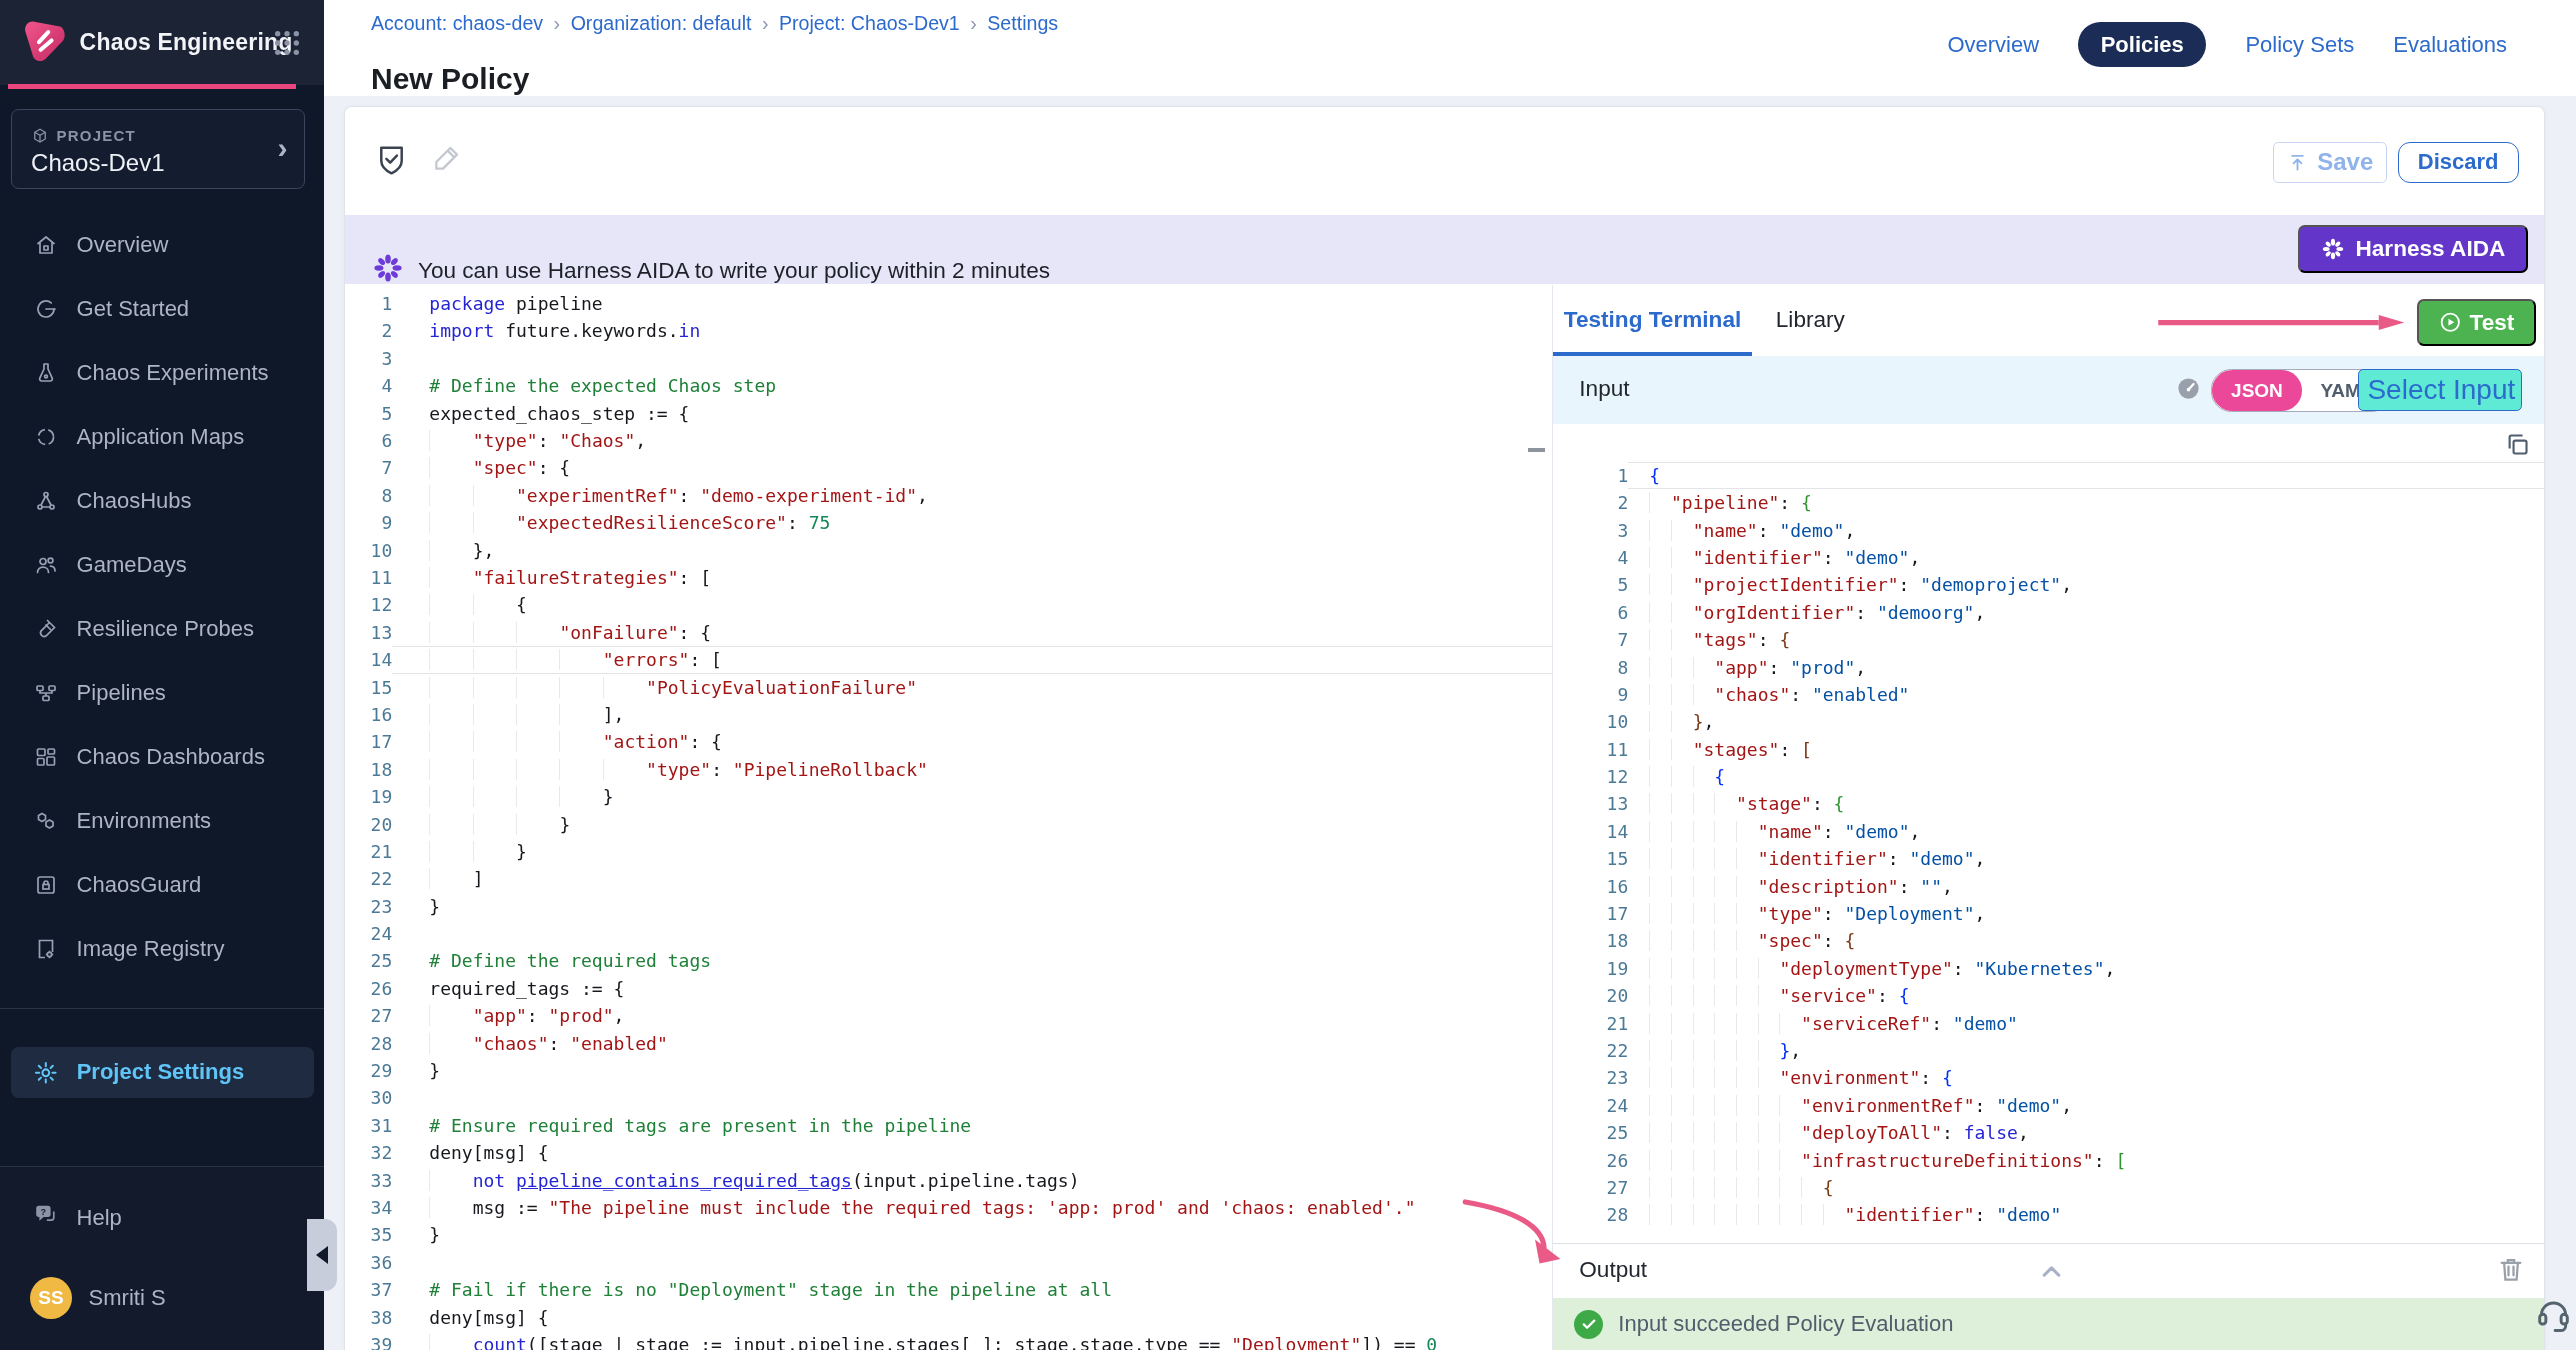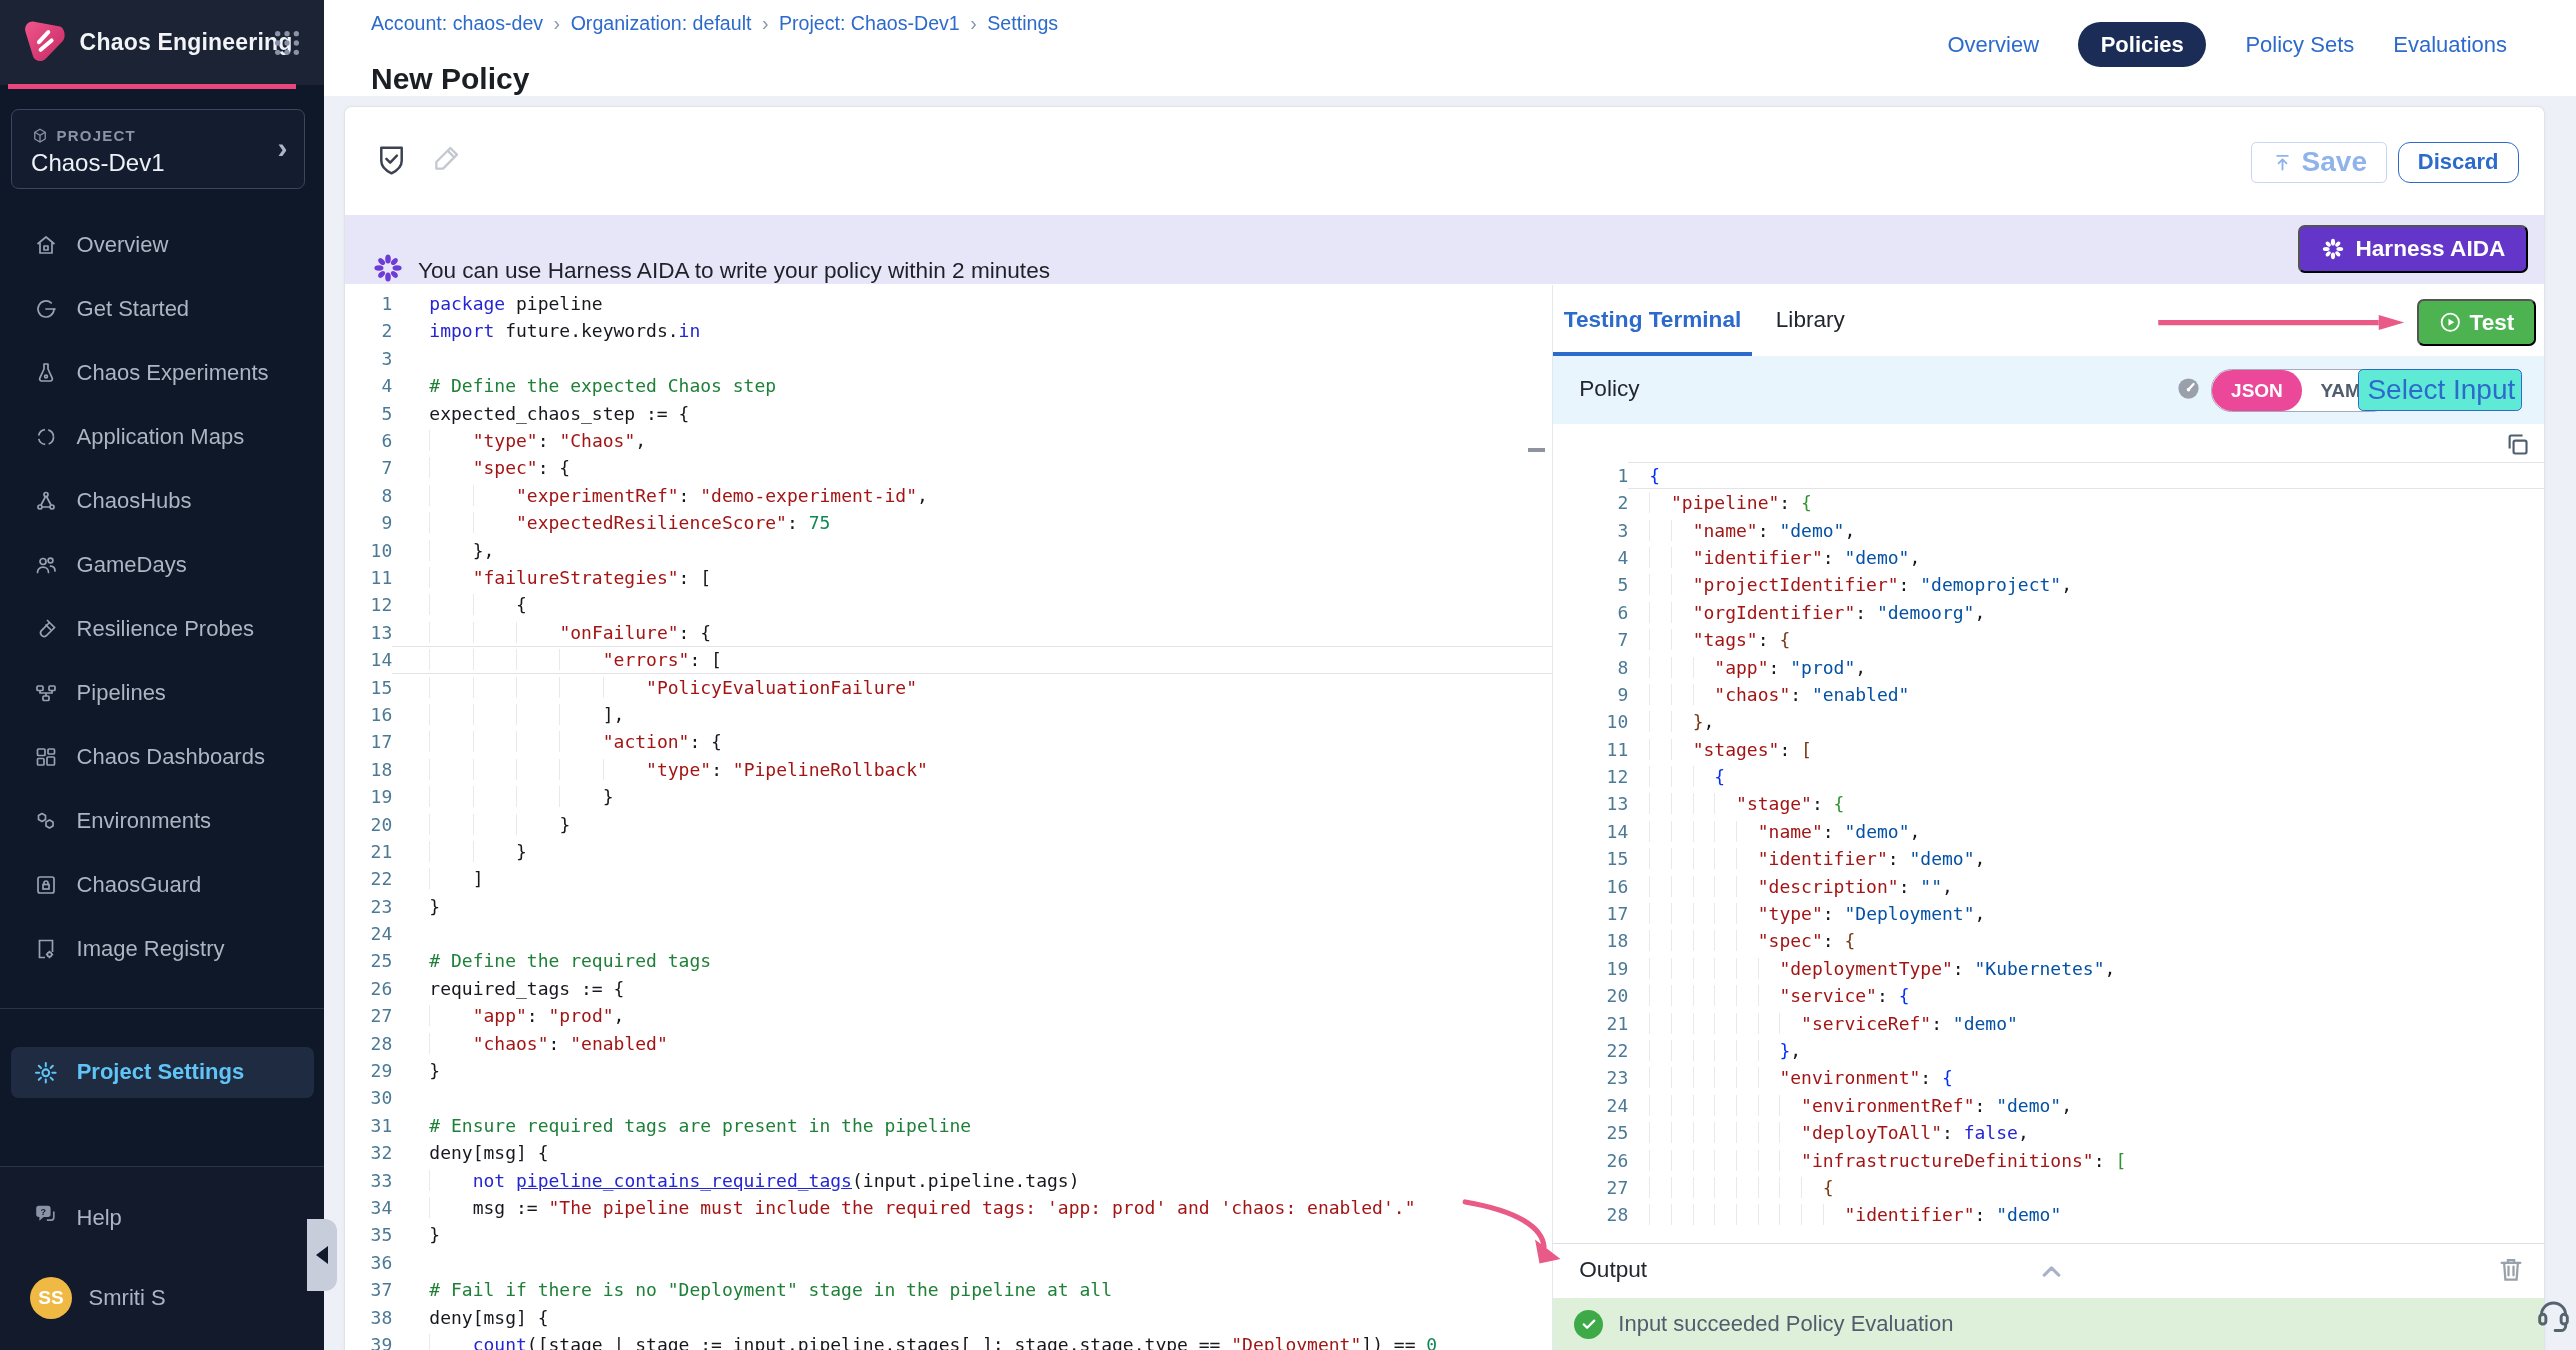--- a/index.html
+++ b/index.html
@@ -41,21 +41,21 @@
   .top-nav{position:absolute;right:69px;top:22.6px;height:44px;display:flex;align-items:center;gap:39px;}
   .top-nav .navlink{color:var(--link-blue,#2c6acc);font-size:22px;cursor:pointer;}
   .top-nav .pill{background:var(--active-pill-bg,#1b2d57);color:#fff;border-radius:22.6px;padding:9.8px 22.6px;font-size:22px;font-weight:600;cursor:pointer;}
 
   .content-bg{position:absolute;top:96px;left:0;right:0;bottom:0;background:#edf1f7;}
   .card{position:absolute;left:20.3px;top:9.8px;width:2199px;bottom:0;background:#fff;border:0.8px solid #e0e3ea;border-bottom:none;border-radius:7.5px 7.5px 0 0;box-shadow:0 1.5px 4.5px rgba(40,50,70,.05);}
 
   
   .card-toolbar{position:absolute;top:0;left:0;right:0;height:108px;}
   .tb-icon{position:absolute;top:35px;cursor:pointer;}
-  .btn-save{position:absolute;right:157px;top:35px;height:41px;width:136px;border:1.1px solid #c5d5f2;border-radius:5.3px;background:#fff;color:#8fb3ea;font-size:28px;font-weight:600;display:flex;align-items:center;justify-content:center;gap:9px;cursor:default;}
+  .btn-save{position:absolute;right:157px;top:35px;height:41px;width:114px;border:1.1px solid #c5d5f2;border-radius:5.3px;background:#fff;color:#8fb3ea;font-size:24px;font-weight:600;display:flex;align-items:center;justify-content:center;gap:9px;cursor:default;}
   .btn-discard{position:absolute;right:25.6px;top:35px;height:41px;width:121px;border:1.9px solid var(--link-blue,#2c6acc);border-radius:12px;background:#fff;color:var(--link-blue,#2c6acc);font-size:22px;font-weight:700;display:flex;align-items:center;justify-content:center;cursor:pointer;}
   .tb-divider{position:absolute;top:108px;left:0;right:0;height:0.8px;background:#dcdfe7;}
 
   
   .aida-banner{position:absolute;top:108px;left:0;right:0;height:69px;background:var(--banner-bg,#e7e5f8);display:flex;align-items:flex-end;}
   .aida-spark{margin-left:27px;width:32px;height:32px;flex:0 0 32px;}
   .aida-text{margin-left:13.6px;font-size:22.6px;color:#1e2228;}
   .btn-aida{position:absolute;right:16px;top:10.5px;height:48px;background:var(--aida-purple,#6336c9);border-radius:6.8px;color:#fff;font-size:22.6px;font-weight:600;display:flex;align-items:center;gap:10.5px;padding:8px 21px;cursor:pointer;}
 
   
@@ -553,21 +553,21 @@
               <button class="btn-test">
                 <svg width="22.6" height="22.6" viewBox="0 0 24 24">
                     <circle cx="12" cy="12" r="9.2" fill="none" stroke="#fff" stroke-width="1.9"></circle>
                     <path d="M10 8.3v7.4l6.2-3.7z" fill="#fff"></path>
                   </svg>
                 <span>Test</span>
               </button>
             </div>
 
             <div class="inputbar">
-              <span class="input-label">Policy</span>
+              <span class="input-label">Input</span>
               <svg class="gauge" width="27" height="27" viewBox="0 0 24 24">
                   <circle cx="12" cy="12" r="9" fill="#9aa0ab"></circle>
                   <path d="M12 13 16.5 8" stroke="#fff" stroke-width="2" stroke-linecap="round"></path>
                   <circle cx="12" cy="13" r="1.6" fill="#fff"></circle>
                 </svg>
               <div class="fmt-toggle">
                 <span class="fmt-json">JSON</span>
                 <span class="fmt-yaml">YAML</span>
               </div>
               <button class="btn-select-input">

